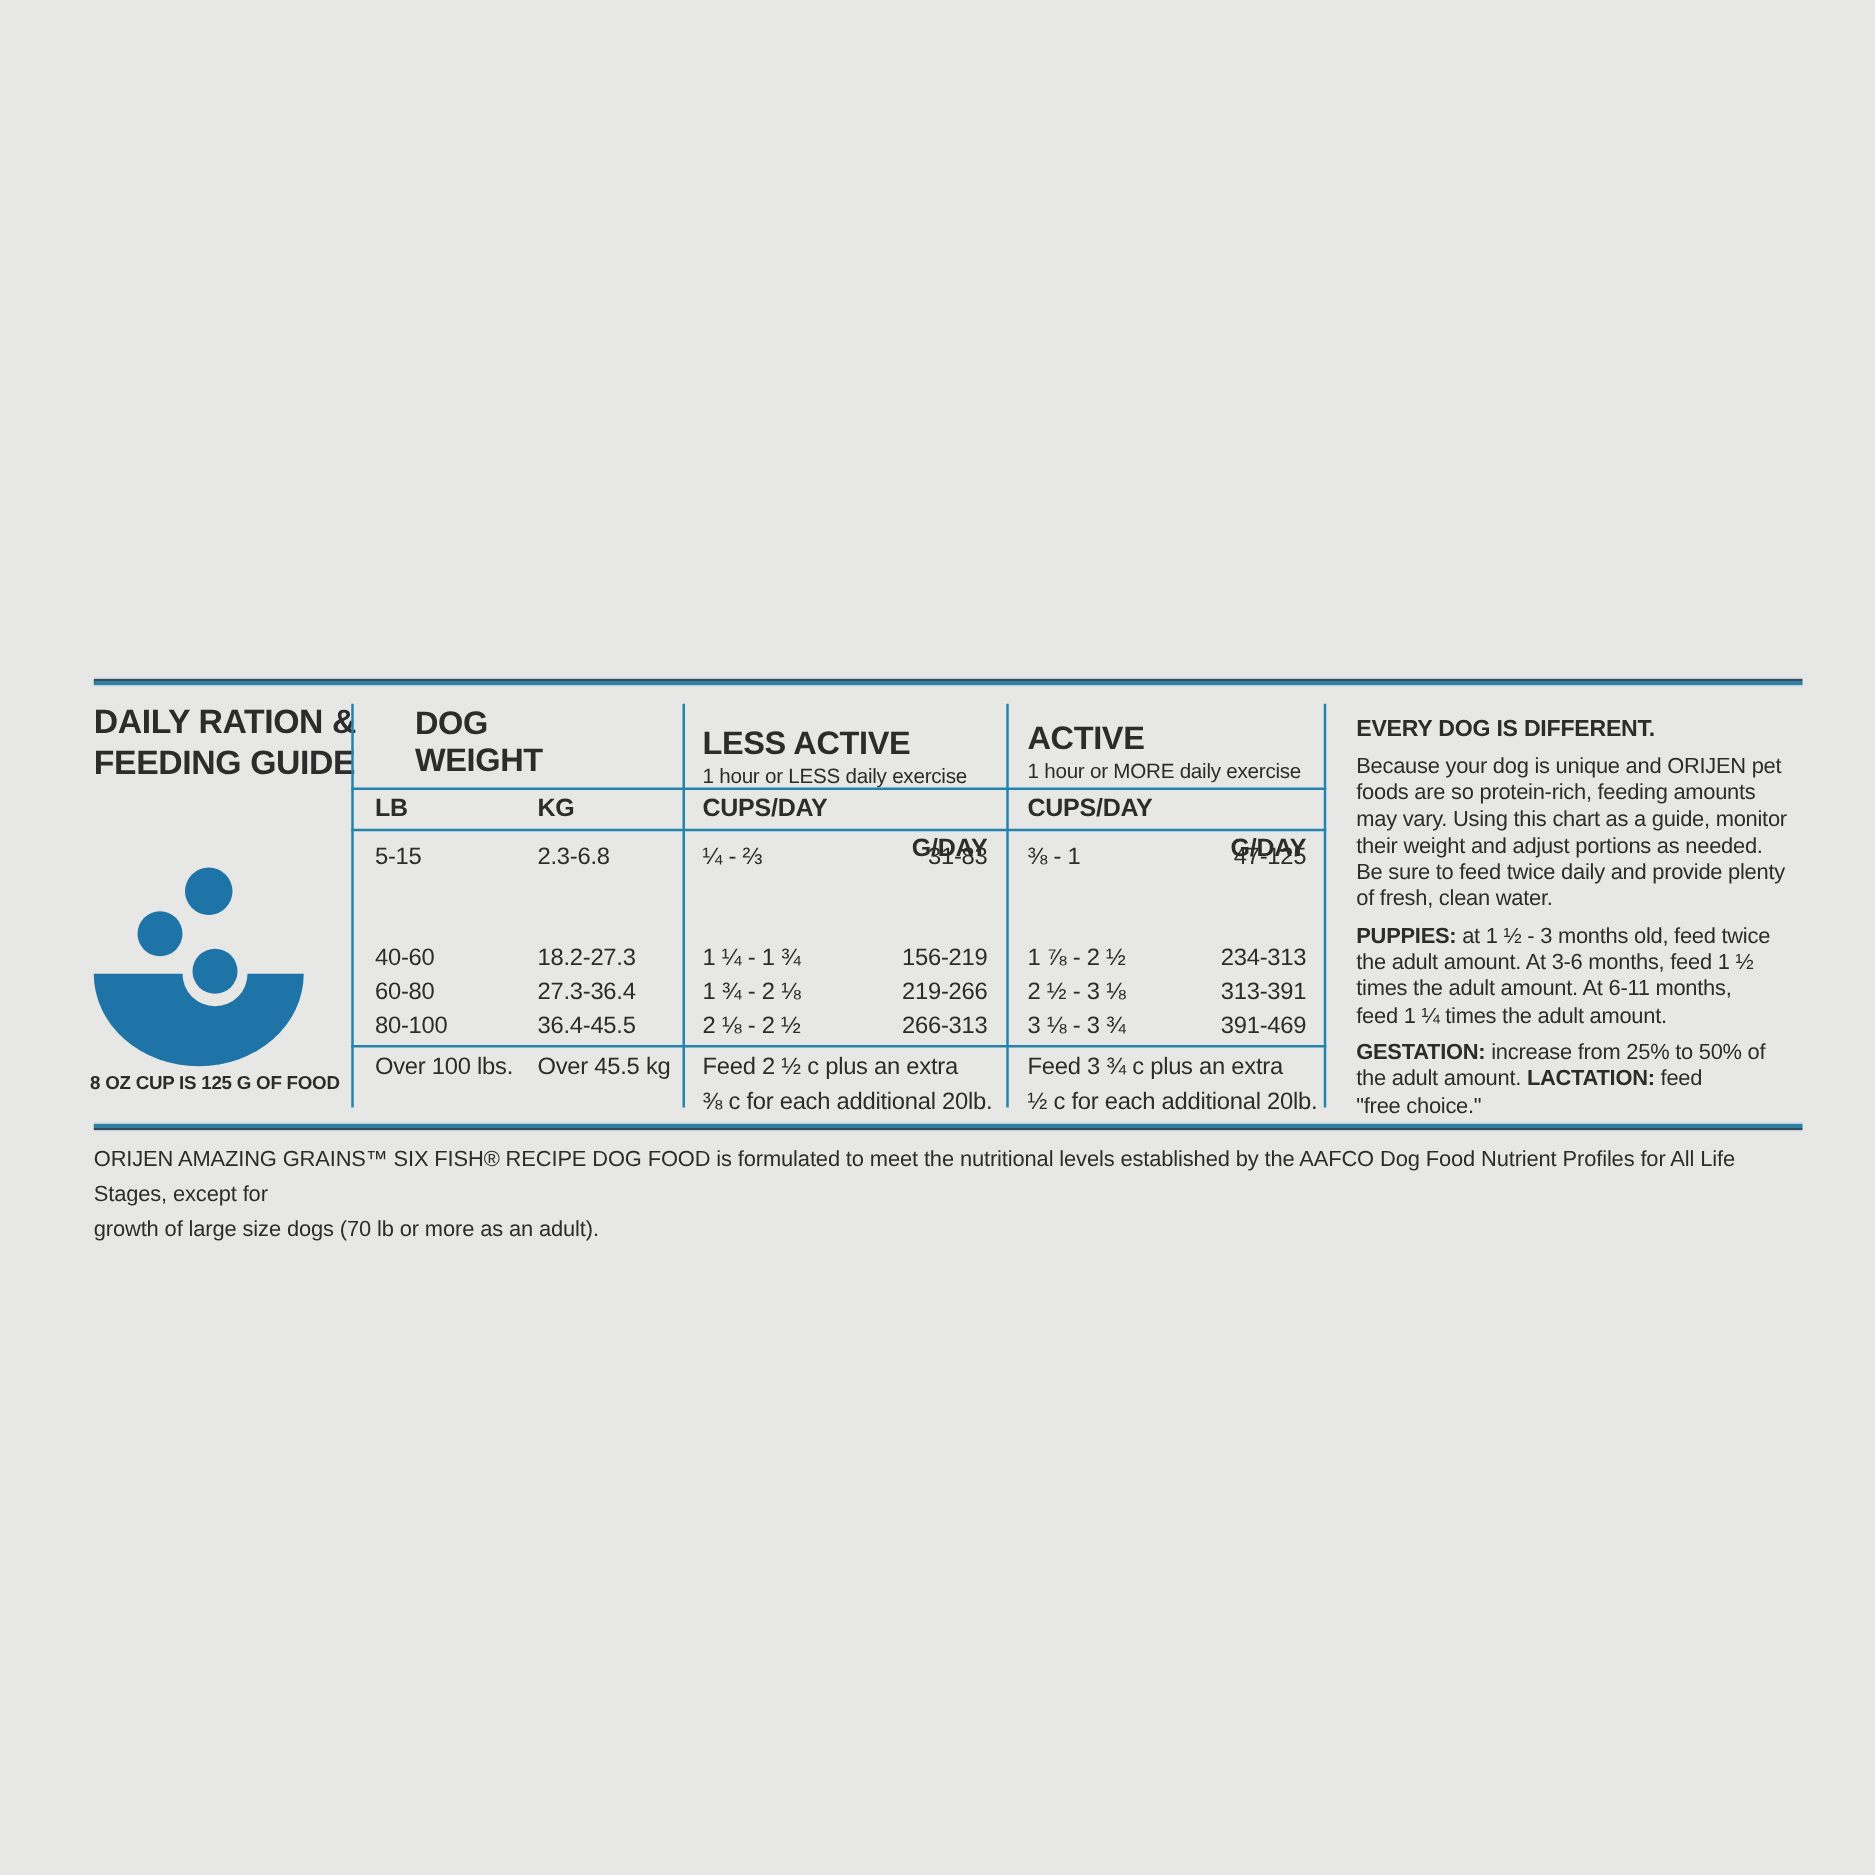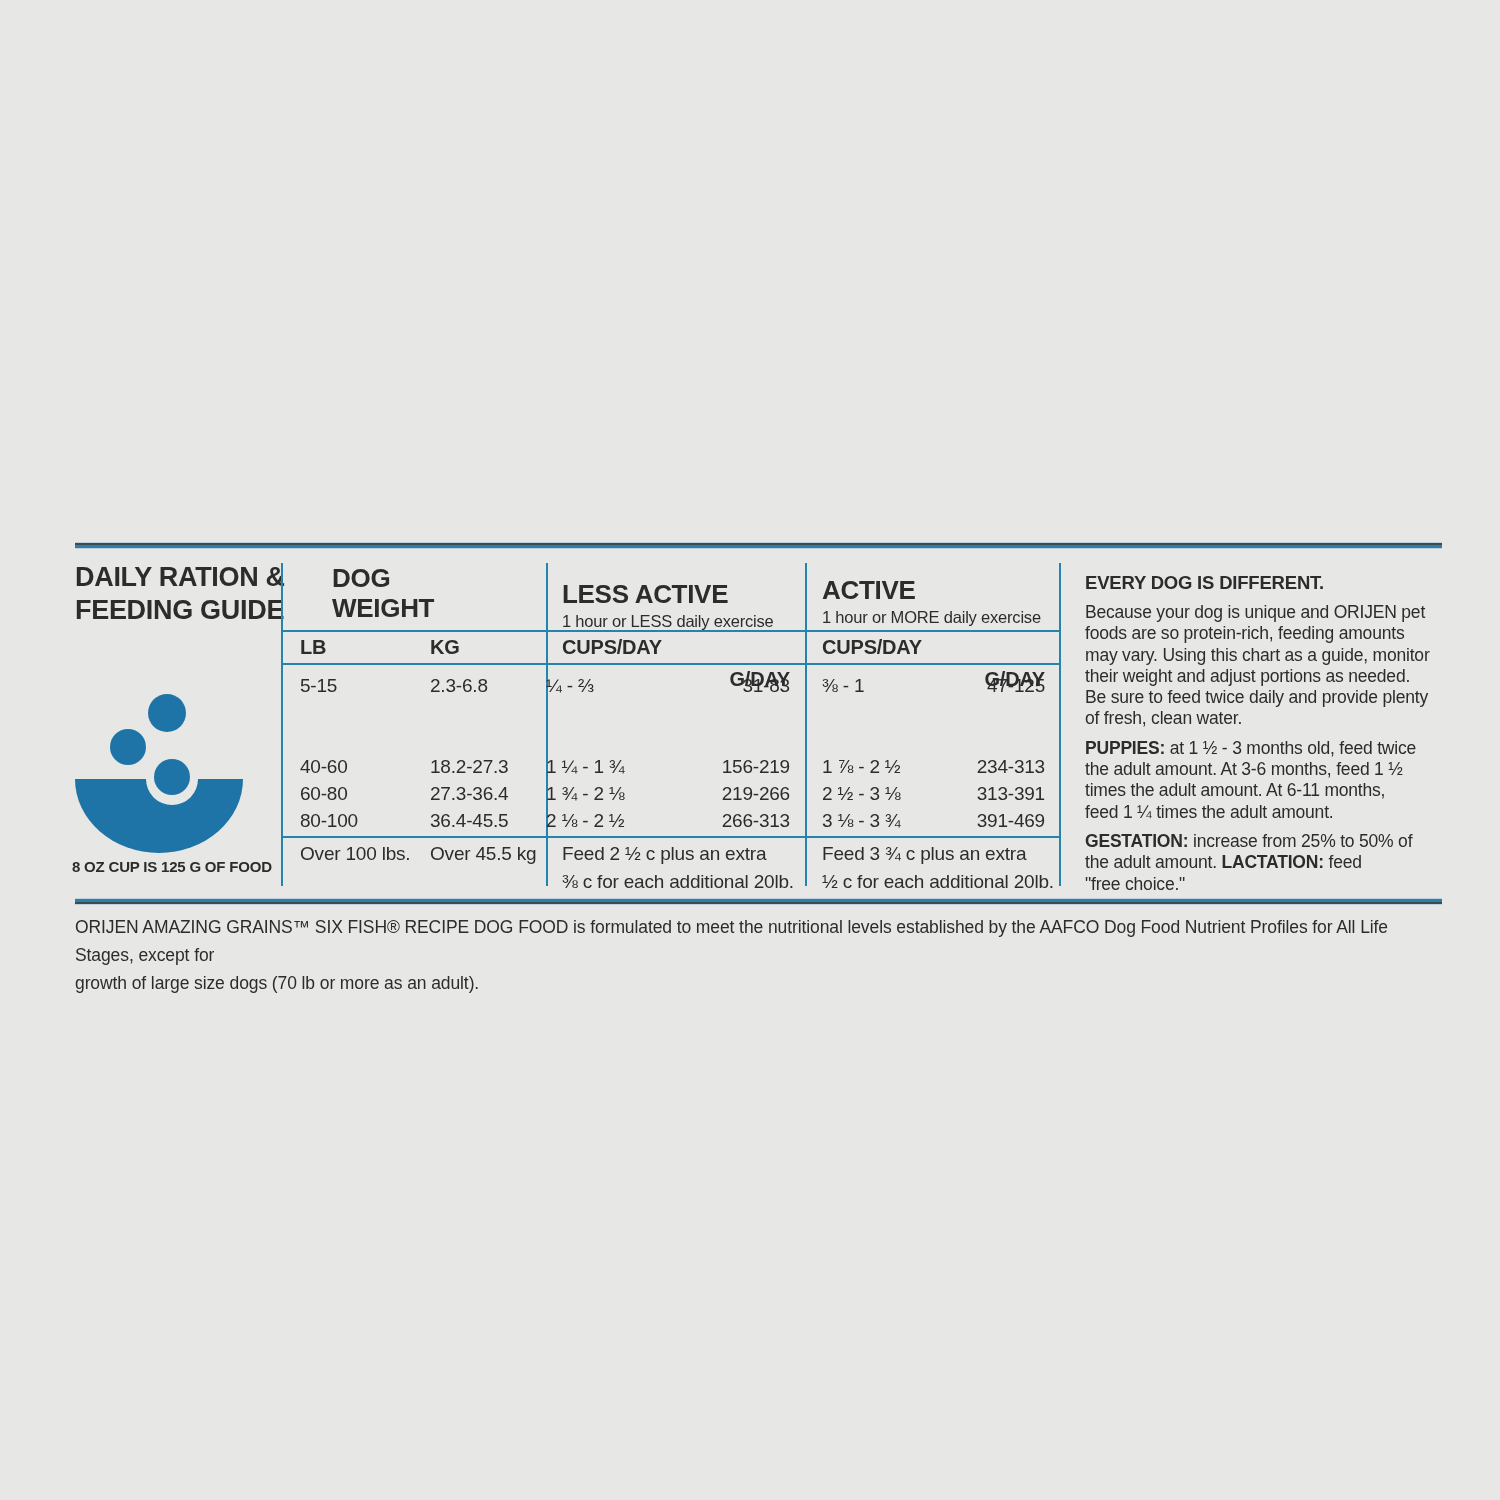--- a/index.html
+++ b/index.html
@@ -21,21 +21,21 @@
   }
   .cup-note{left:72px;top:858px;font-size:15px;font-weight:bold;letter-spacing:-0.2px;}
   .col-title{font-size:26px;font-weight:bold;line-height:30px;letter-spacing:-0.3px;white-space:pre-line;}
   .col-sub{font-size:16.5px;letter-spacing:-0.2px;margin-top:3px;}
   .subhead{top:636px;font-size:20px;font-weight:bold;letter-spacing:-0.2px;}
   .ralign{text-align:right;margin-top:32px;}
   .trow{left:281px;width:779px;height:27px;}
   .cell{position:absolute;top:0;font-size:19px;line-height:27px;letter-spacing:-0.2px;white-space:nowrap;}
   .c-lb{left:19px;}
   .c-kg{left:149px;}
-  .c-lacups{left:265px;}
+  .c-lacups{left:281px;}
   .c-lag{left:374px;width:135px;text-align:right;}
   .c-acups{left:541px;}
   .c-ag{left:624px;width:140px;text-align:right;}
   .over-cell{font-size:19px;line-height:28px;letter-spacing:-0.2px;white-space:pre-line;}
   .notes{left:1085px;top:572px;width:400px;}
   .notes-h{font-size:18.5px;font-weight:bold;letter-spacing:-0.2px;}
   .notes p{margin:8px 0 0 0;font-size:17.5px;line-height:21.3px;letter-spacing:-0.2px;white-space:pre-line;}
   .notes b{font-weight:bold;}
   .footer{
     left:75px;top:913px;width:1370px;font-size:17.5px;line-height:28px;

